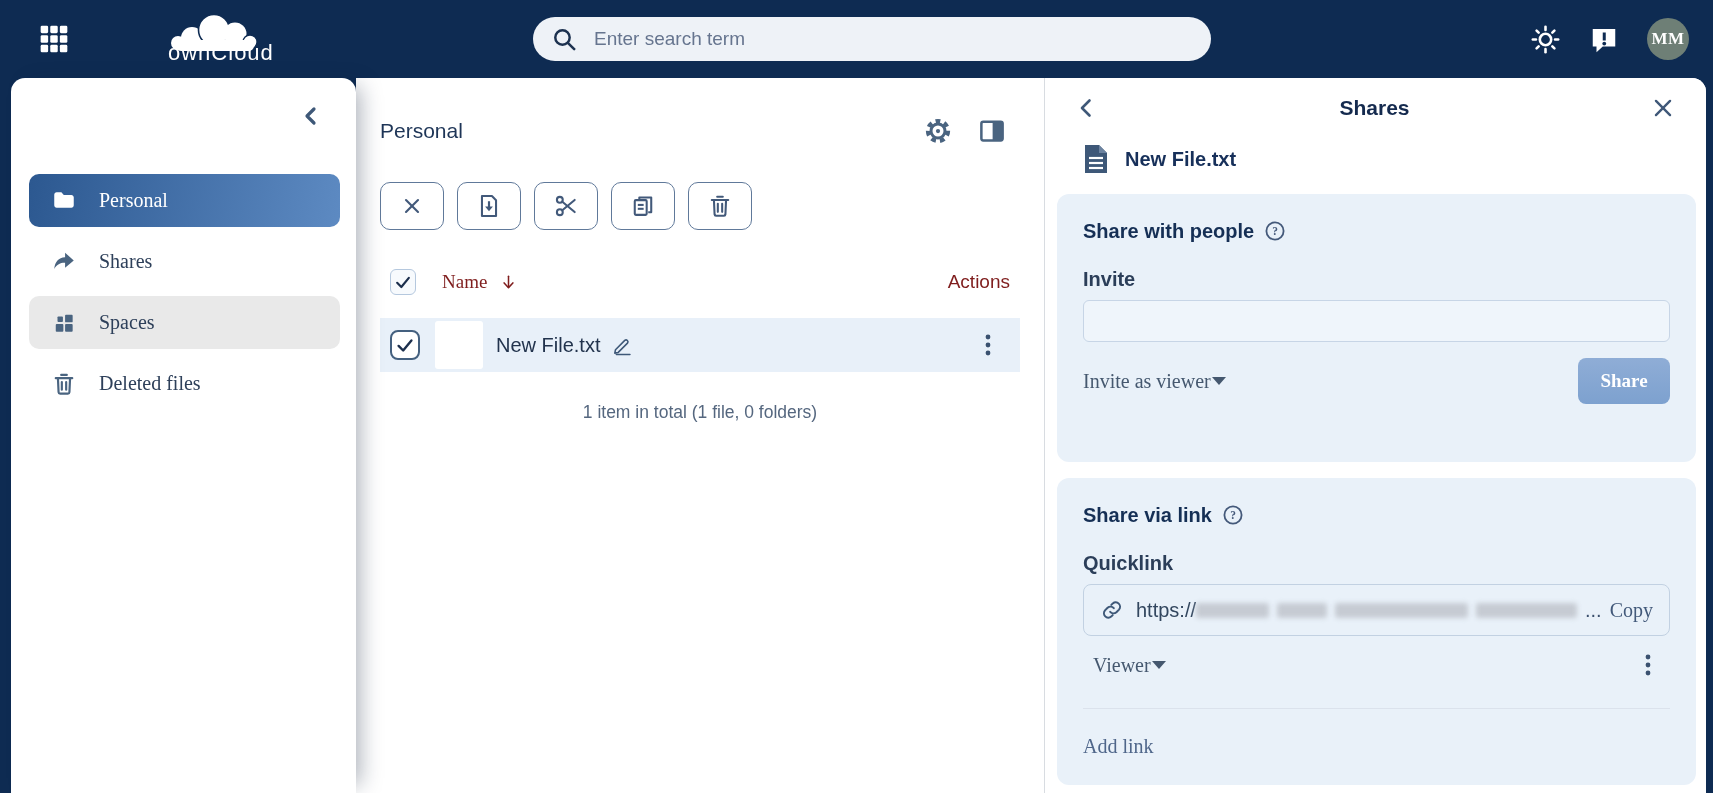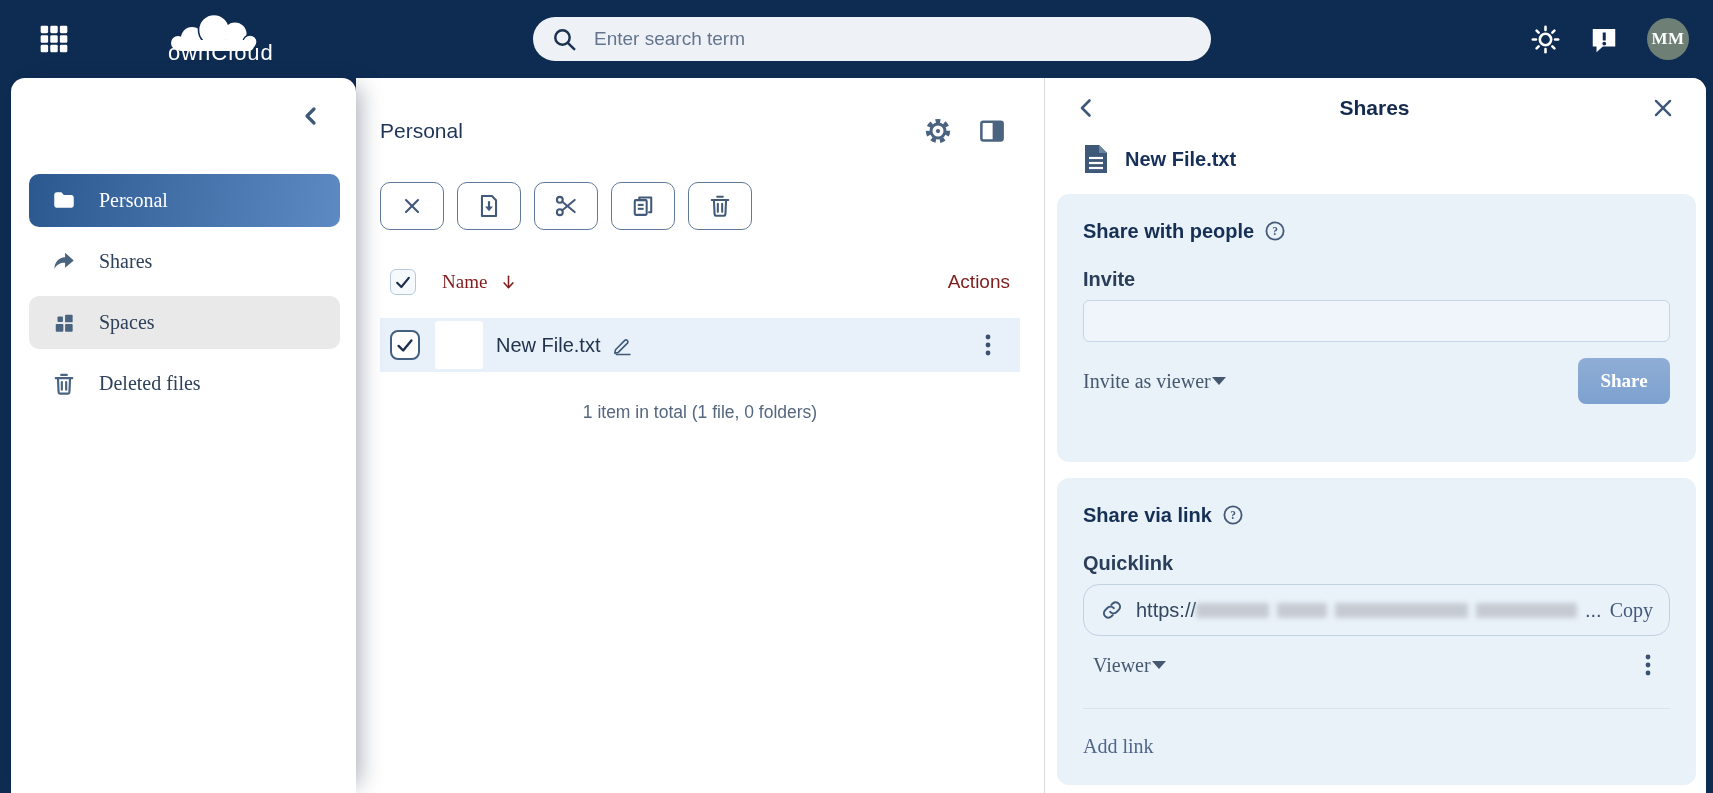--- a/index.html
+++ b/index.html
@@ -97,21 +97,21 @@
                   border:1px solid #c7d5e6; border-radius:6px; outline:none;
                   font-size:19px; color:#2c3e58; padding:0 12px; }
   .role-row { margin-top:16px; display:flex; align-items:center; justify-content:space-between; }
   .role-dd { display:flex; align-items:center; gap:1px; font-size:20px; color:#45586f;
              background:none; border:none; padding:0; }
   .caret { width:0; height:0; border-left:7px solid transparent; border-right:7px solid transparent;
            border-top:8px solid #45586f; }
   .share-btn { width:92px; height:46px; border:none; border-radius:8px; color:#fff;
                font-size:19px; font-weight:bold;
                background:linear-gradient(180deg,#8fadd6,#7da1cf); }
-  .linkbox { margin-top:8px; height:52px; border:1px solid #c2d1e2; border-radius:16px;
+  .linkbox { margin-top:8px; height:52px; border:1px solid #c2d1e2; border-radius:8px;
              display:flex; align-items:center; padding:0 16px; font-size:20px; color:#33475f; }
   .linkbox .chain { color:#3e5878; margin-right:12px; display:flex; }
   .blurseg { height:15px; background:#c6cbd3; border-radius:3px; filter:blur(2.5px);
              display:inline-block; margin-right:8px; }
   .ellipsis { color:#3a4f6d; }
   .copy-btn { background:none; border:none; font-size:20px; color:#42597a; margin-left:8px; padding:0; }
   .viewer-row { margin-top:14px; height:30px; display:flex; align-items:center;
                 justify-content:space-between; padding-left:10px; }
   .card-divider { margin-top:28px; border:none; border-top:1px solid #dbe2ec; }
   .add-link { margin-top:26px; height:26px; }

